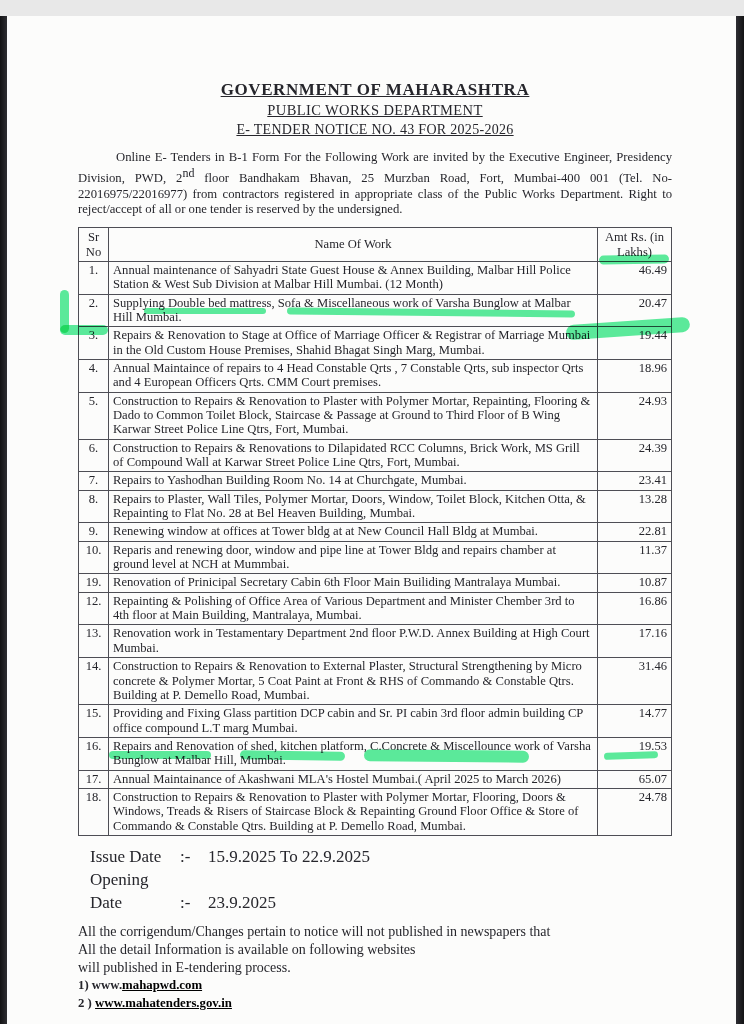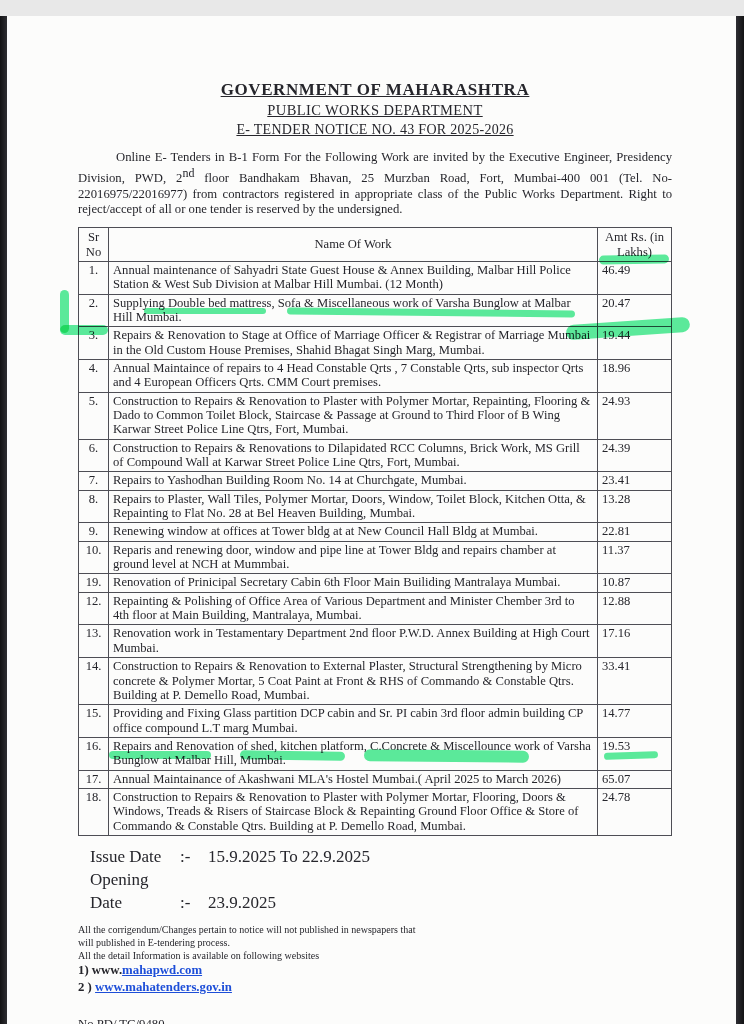--- a/index.html
+++ b/index.html
@@ -20,34 +20,34 @@
 
   .intro { margin-top:12px; font-size:12.7px; line-height:1.24; text-align:justify; text-indent:38px; }
   .intro sup { font-size:12px; }
 
   table.work-table { width:100%; border-collapse:collapse; margin-top:9px; font-size:12.6px; line-height:1.14; }
   .work-table th, .work-table td { border:1px solid #4e4e55; padding:1px 4px 2px; vertical-align:top; font-weight:normal; }
   .work-table th { text-align:center; vertical-align:middle; padding:2px 2px; }
   .col-sr  { width:30px; }
   .col-amt { width:74px; }
   td.sr  { text-align:center; padding:1px 1px; }
-  td.amt { text-align:left; }
+  td.amt { text-align:right; }
   .pos { position:relative; }
 
   
   .hl { position:absolute; display:block; background:#3fe98c; opacity:.85;
         mix-blend-mode:multiply; border-radius:5px; pointer-events:none; z-index:3; }
 
   .dates { margin-top:10px; margin-left:12px; font-size:17px; line-height:1.35;font-family:Liberation Serif, serif; }
   .dlabel { display:inline-block; width:90px; }
   .dsep   { display:inline-block; width:28px; }
 
-  .notes { margin-top:8px; font-size:10px; line-height:1.3; }
+  .notes { margin-top:8px; font-size:14px; line-height:1.3; }
   .sites { font-size:12.8px; line-height:1.35; font-weight:bold; }
-  .site-link, .email-link { color:#1d4ed8; text-decoration:underline; cursor:pointer; }
+  .site-link, .email-link { color:#000000; text-decoration:underline; cursor:pointer; }
 
   .footer { position:relative; margin-top:20px; font-size:12.7px; line-height:1.32; }
   .sig { position:absolute; left:355px; top:26px; width:230px; text-align:center; font-size:12.9px; line-height:1.5; }
 </style>
 </head>
 <body>
 
 <div class="viewer">
   <div class="edge edge-left"></div>
   <div class="edge edge-right"></div>
@@ -122,31 +122,31 @@
             <td class="amt">11.37</td>
           </tr>
         <tr>
             <td class="sr">19.</td>
             <td>Renovation of Prinicipal Secretary Cabin 6th Floor Main Builiding Mantralaya Mumbai.</td>
             <td class="amt">10.87</td>
           </tr>
         <tr>
             <td class="sr">12.</td>
             <td>Repainting &amp; Polishing of Office Area of Various Department and Minister Chember 3rd to 4th floor at Main Building, Mantralaya, Mumbai.</td>
-            <td class="amt">12.88</td>
+            <td class="amt">16.86</td>
           </tr>
         <tr>
             <td class="sr">13.</td>
             <td>Renovation work in Testamentary Department 2nd floor P.W.D. Annex Building at High Court Mumbai.</td>
             <td class="amt">17.16</td>
           </tr>
         <tr>
             <td class="sr">14.</td>
             <td>Construction to Repairs &amp; Renovation to External Plaster, Structural Strengthening by Micro concrete &amp; Polymer Mortar, 5 Coat Paint at Front &amp; RHS of Commando &amp; Constable Qtrs. Building at P. Demello Road, Mumbai.</td>
-            <td class="amt">33.41</td>
+            <td class="amt">31.46</td>
           </tr>
         <tr>
             <td class="sr">15.</td>
             <td>Providing and Fixing Glass partition DCP cabin and Sr. PI cabin 3rd floor admin building CP office compound L.T marg Mumbai.</td>
             <td class="amt">14.77</td>
           </tr>
         <tr>
           <td class="sr">16.</td>
           <td class="pos"><span>Repairs and Renovation of shed, kitchen platform, C.Concrete &amp; Miscellounce work of Varsha Bunglow at Malbar Hill, Mumbai.</span><i class="hl" style="left: 0px; top: 13px; width: 102px; height: 8px; background: rgb(63, 233, 140);"></i><i class="hl" style="left: 131px; top: 13px; width: 105px; height: 9px; transform: rotate(0.8deg); background: rgb(63, 233, 140);"></i><i class="hl" style="left: 255px; top: 12px; width: 165px; height: 12px; border-radius: 7px; transform: rotate(0.5deg); background: rgb(63, 233, 140);"></i></td>
           <td class="amt pos"><span>19.53</span><i class="hl" style="left: 6px; top: 14px; width: 54px; height: 7px; transform: rotate(-2deg); background: rgb(63, 233, 140);"></i></td>
@@ -164,22 +164,22 @@
       </tbody>
     </table>
 
     <div class="dates">
       <div><span class="dlabel">Issue  Date</span><span class="dsep">:-</span><span>15.9.2025 To  22.9.2025</span></div>
       <div><span class="dlabel">Opening Date</span><span class="dsep">:-</span><span>23.9.2025</span></div>
     </div>
 
     <div class="notes">
       <div>All the corrigendum/Changes pertain to notice will not published in newspapers that</div>
+      <div>All the detail Information is available on following websites</div>
       <div>will published  in E-tendering process.</div>
-      <div>All the detail Information is available on following websites</div>
     </div>
 
     <div class="sites">
       <div><span>1) www.</span><span class="site-link">mahapwd.com</span></div>
       <div><span>2 ) </span><span class="site-link">www.mahatenders.gov.in</span></div>
     </div>
 
     <div class="footer">
       <div>No.PD/ TC/9480</div>
       <div>Office of the Executive Engineer,</div>

